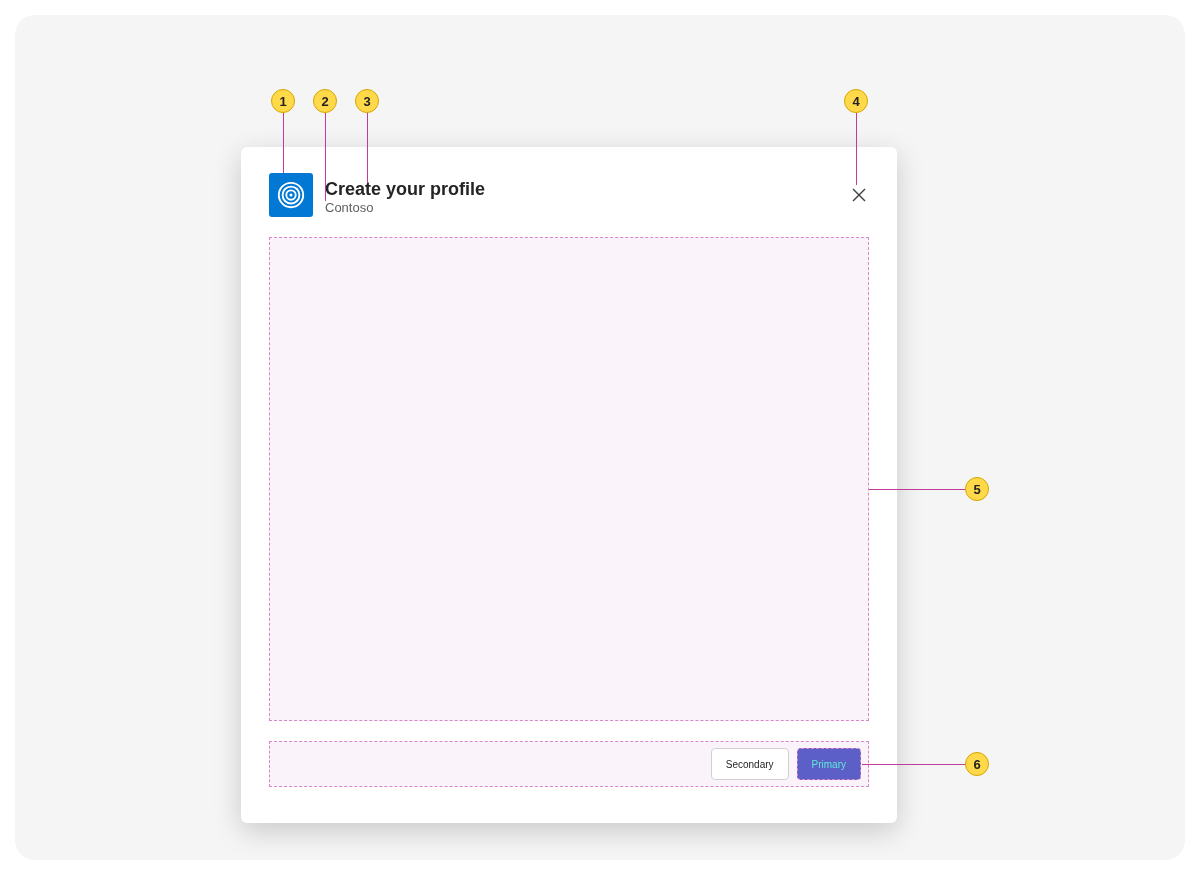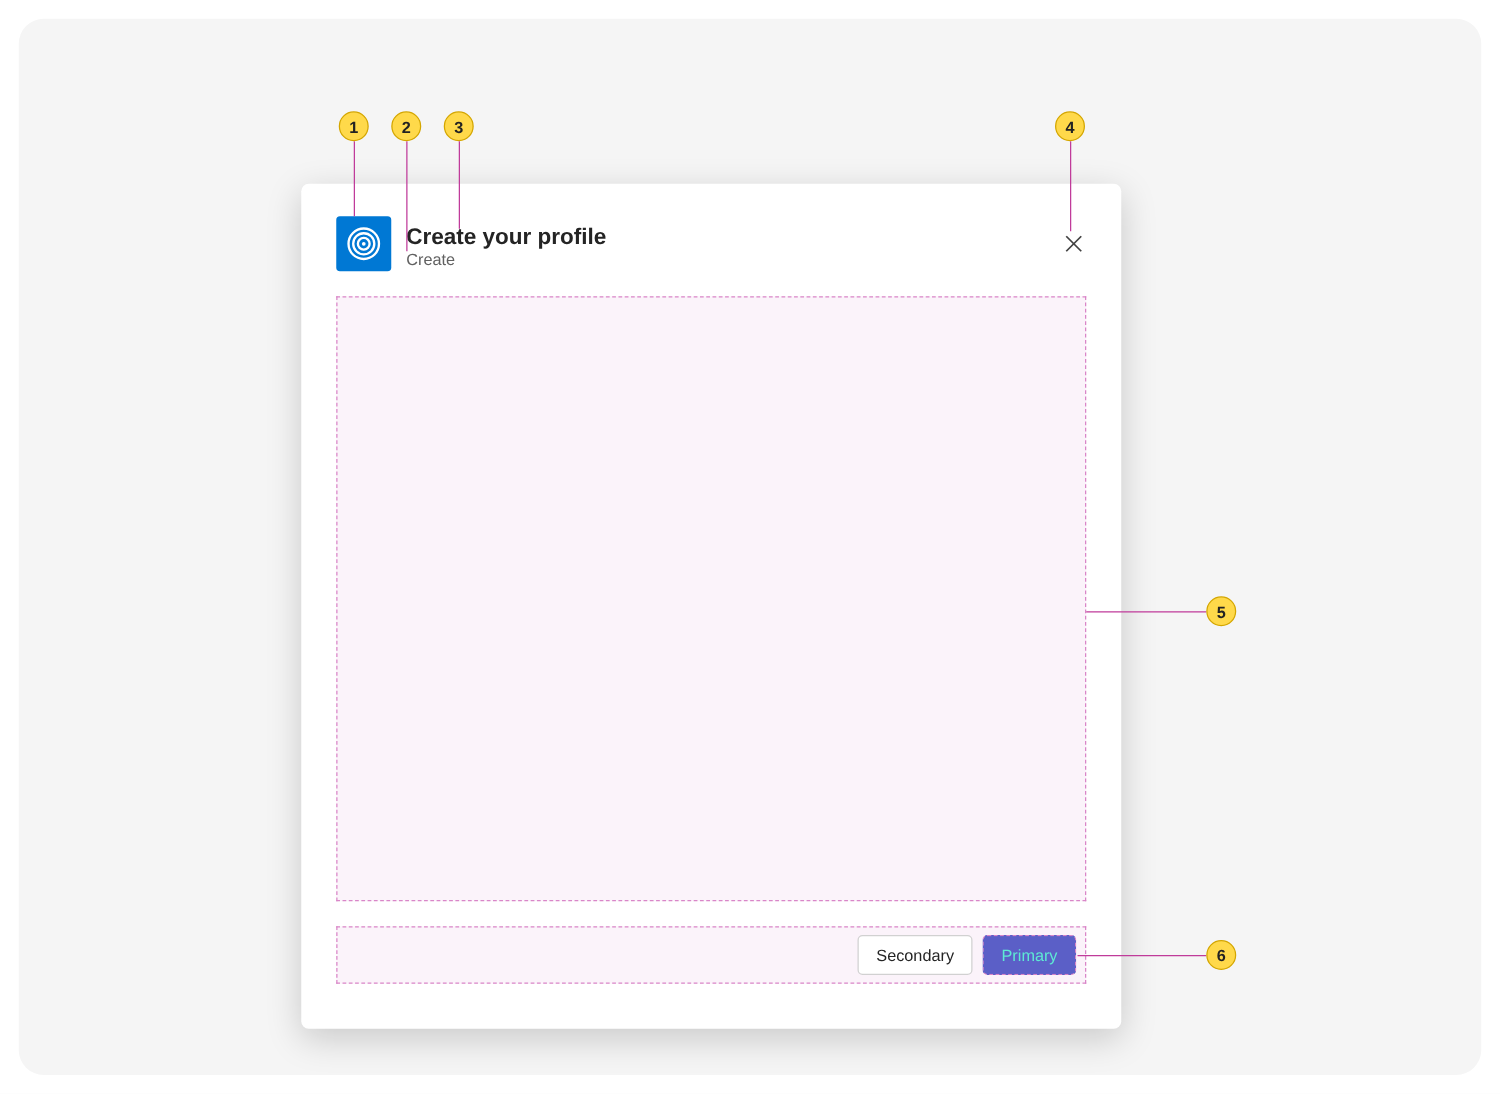--- a/index.html
+++ b/index.html
@@ -92,21 +92,21 @@
     background: #fbf3fa;
     display: flex;
     align-items: center;
     justify-content: flex-end;
     padding-right: 7px;
     gap: 8px;
   }
   .btn {
     height: 32px;
     padding: 0 14px;
-    font-size: 13px;
+    font-size: 10px;
     border-radius: 4px;
     cursor: pointer;
     display: inline-flex;
     align-items: center;
     justify-content: center;
     font-weight: 500;
   }
   .btn-secondary {
     background: #ffffff;
     border: 1px solid #d1d1d1;
@@ -152,21 +152,21 @@
       <div class="app-icon-tile">
         <svg width="30" height="30" viewBox="0 0 32 32">
           <circle cx="16" cy="16" r="13" fill="none" stroke="#ffffff" stroke-width="2"></circle>
           <circle cx="16" cy="16" r="9" fill="none" stroke="#ffffff" stroke-width="2"></circle>
           <circle cx="16" cy="16" r="5" fill="none" stroke="#ffffff" stroke-width="2"></circle>
           <circle cx="16" cy="16" r="1.6" fill="#ffffff"></circle>
         </svg>
       </div>
       <div class="title-block">
         <span class="dialog-title">Create your profile</span>
-        <span class="dialog-subtitle">Create</span>
+        <span class="dialog-subtitle">Contoso</span>
       </div>
       <button class="close-btn">
         <svg width="16" height="16" viewBox="0 0 16 16">
           <line x1="2" y1="2" x2="14" y2="14" stroke="#424242" stroke-width="1.4"></line>
           <line x1="14" y1="2" x2="2" y2="14" stroke="#424242" stroke-width="1.4"></line>
         </svg>
       </button>
     </div>
 
     <div class="iframe-region"></div>

